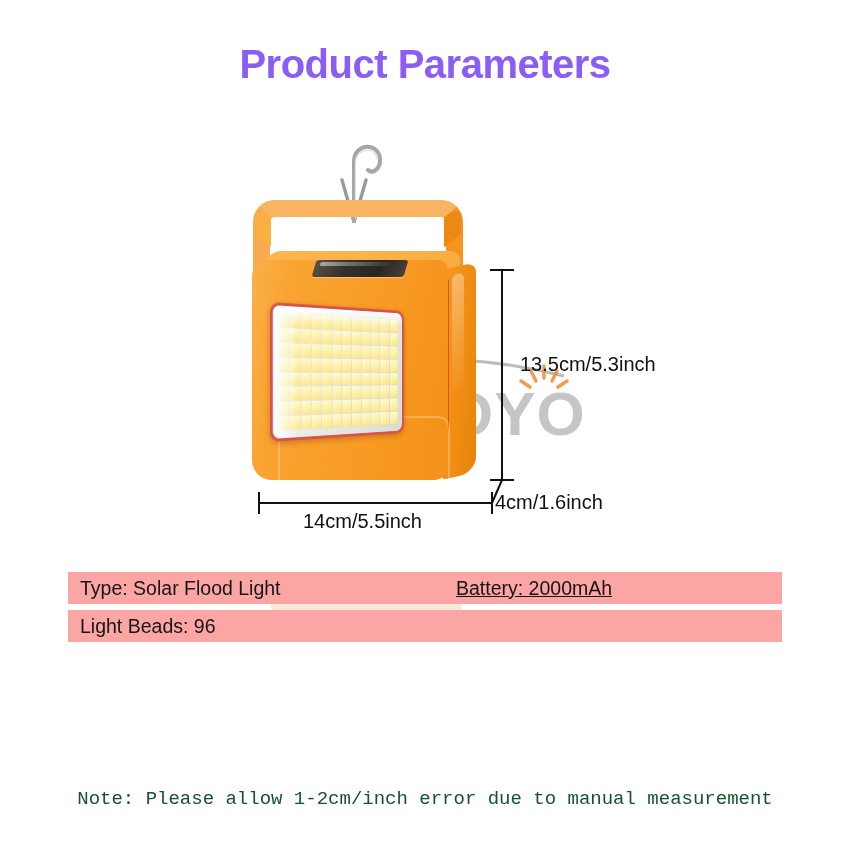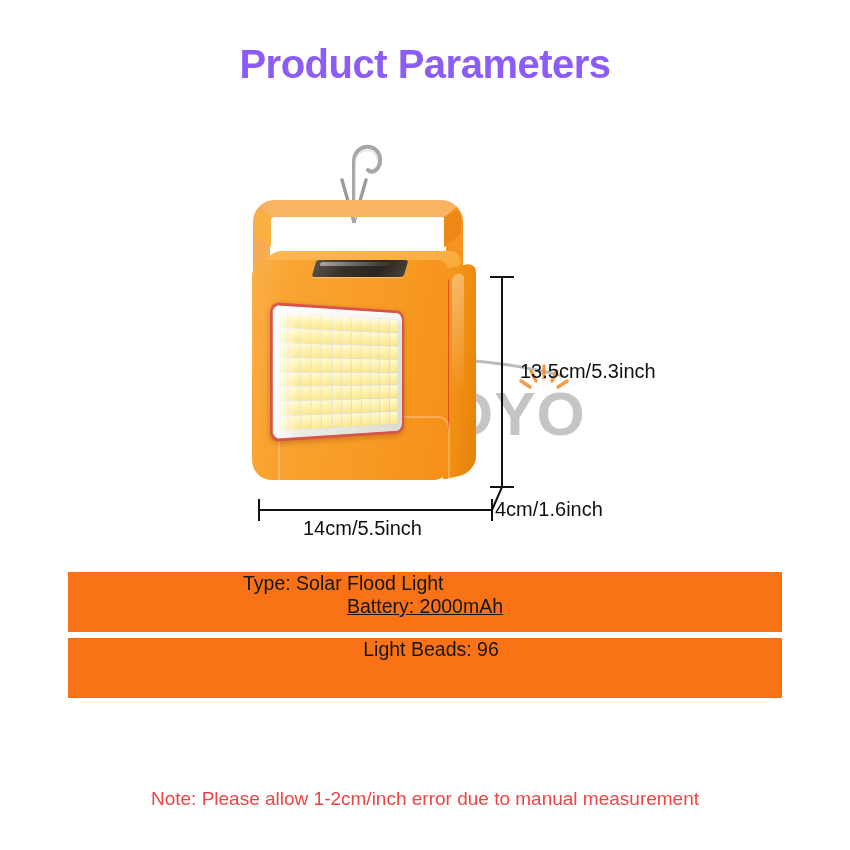--- a/index.html
+++ b/index.html
@@ -298,67 +298,66 @@
     position: absolute;
     left: 0;
     top: 0;
     width: 100%;
     height: 14px;
     background: linear-gradient(180deg, rgba(255,255,255,0.9), rgba(255,255,255,0.0));
     pointer-events: none;
   }
 
   
-  .dims { position: absolute; left: 0; top: 15px; width: 686px; height: 440px; text-decoration: underline; }
+  .dims { position: absolute; left: 0; top: 8px; width: 686px; height: 440px; text-decoration: underline; }
   .dim-label {
     position: absolute;
     font-size: 20px;
     color: #111111;
     font-family: "Liberation Sans", sans-serif;
     white-space: nowrap;
   }
   .dim-h-label { left: 520px; top: 235px; }
   .dim-d-label { left: 495px; top: 373px; }
   .dim-w-label { left: 303px; top: 392px; }
 
   
   .spec-table {
     position: absolute;
     left: 68px;
     top: 572px;
     width: 714px;
   }
   .spec-row {
     position: relative;
-    height: 60px;
-    background: #f97316;
+    height: 32px;
+    background: #fca5a5;
     margin-bottom: 6px;
     display: flex;
     align-items: center;
-    flex-direction: column;
   }
   .spec-cell {
     font-size: 19.5px;
     color: #161616;
     font-family: "Liberation Sans", sans-serif;
     white-space: nowrap;
   }
   .spec-cell-1 { padding-left: 12px; width: 388px; box-sizing: border-box; }
   .spec-cell-2 { padding-left: 0px; text-decoration: underline; }
   .spec-cell-full { padding-left: 12px; }
 
   .spec-note {
     position: absolute;
     left: 0;
     top: 788px;
     width: 850px;
     text-align: center;
     font-size: 19px;
-    color: #ef4444;
-    font-family: Liberation Sans, sans-serif;
+    color: #14532d;
+    font-family: Liberation Mono, monospace;
   }
 </style>
 </head>
 <body>
 
 <div class="page-title">Product Parameters</div>
 
 <div class="product-stage">
 
   <div class="watermark">

